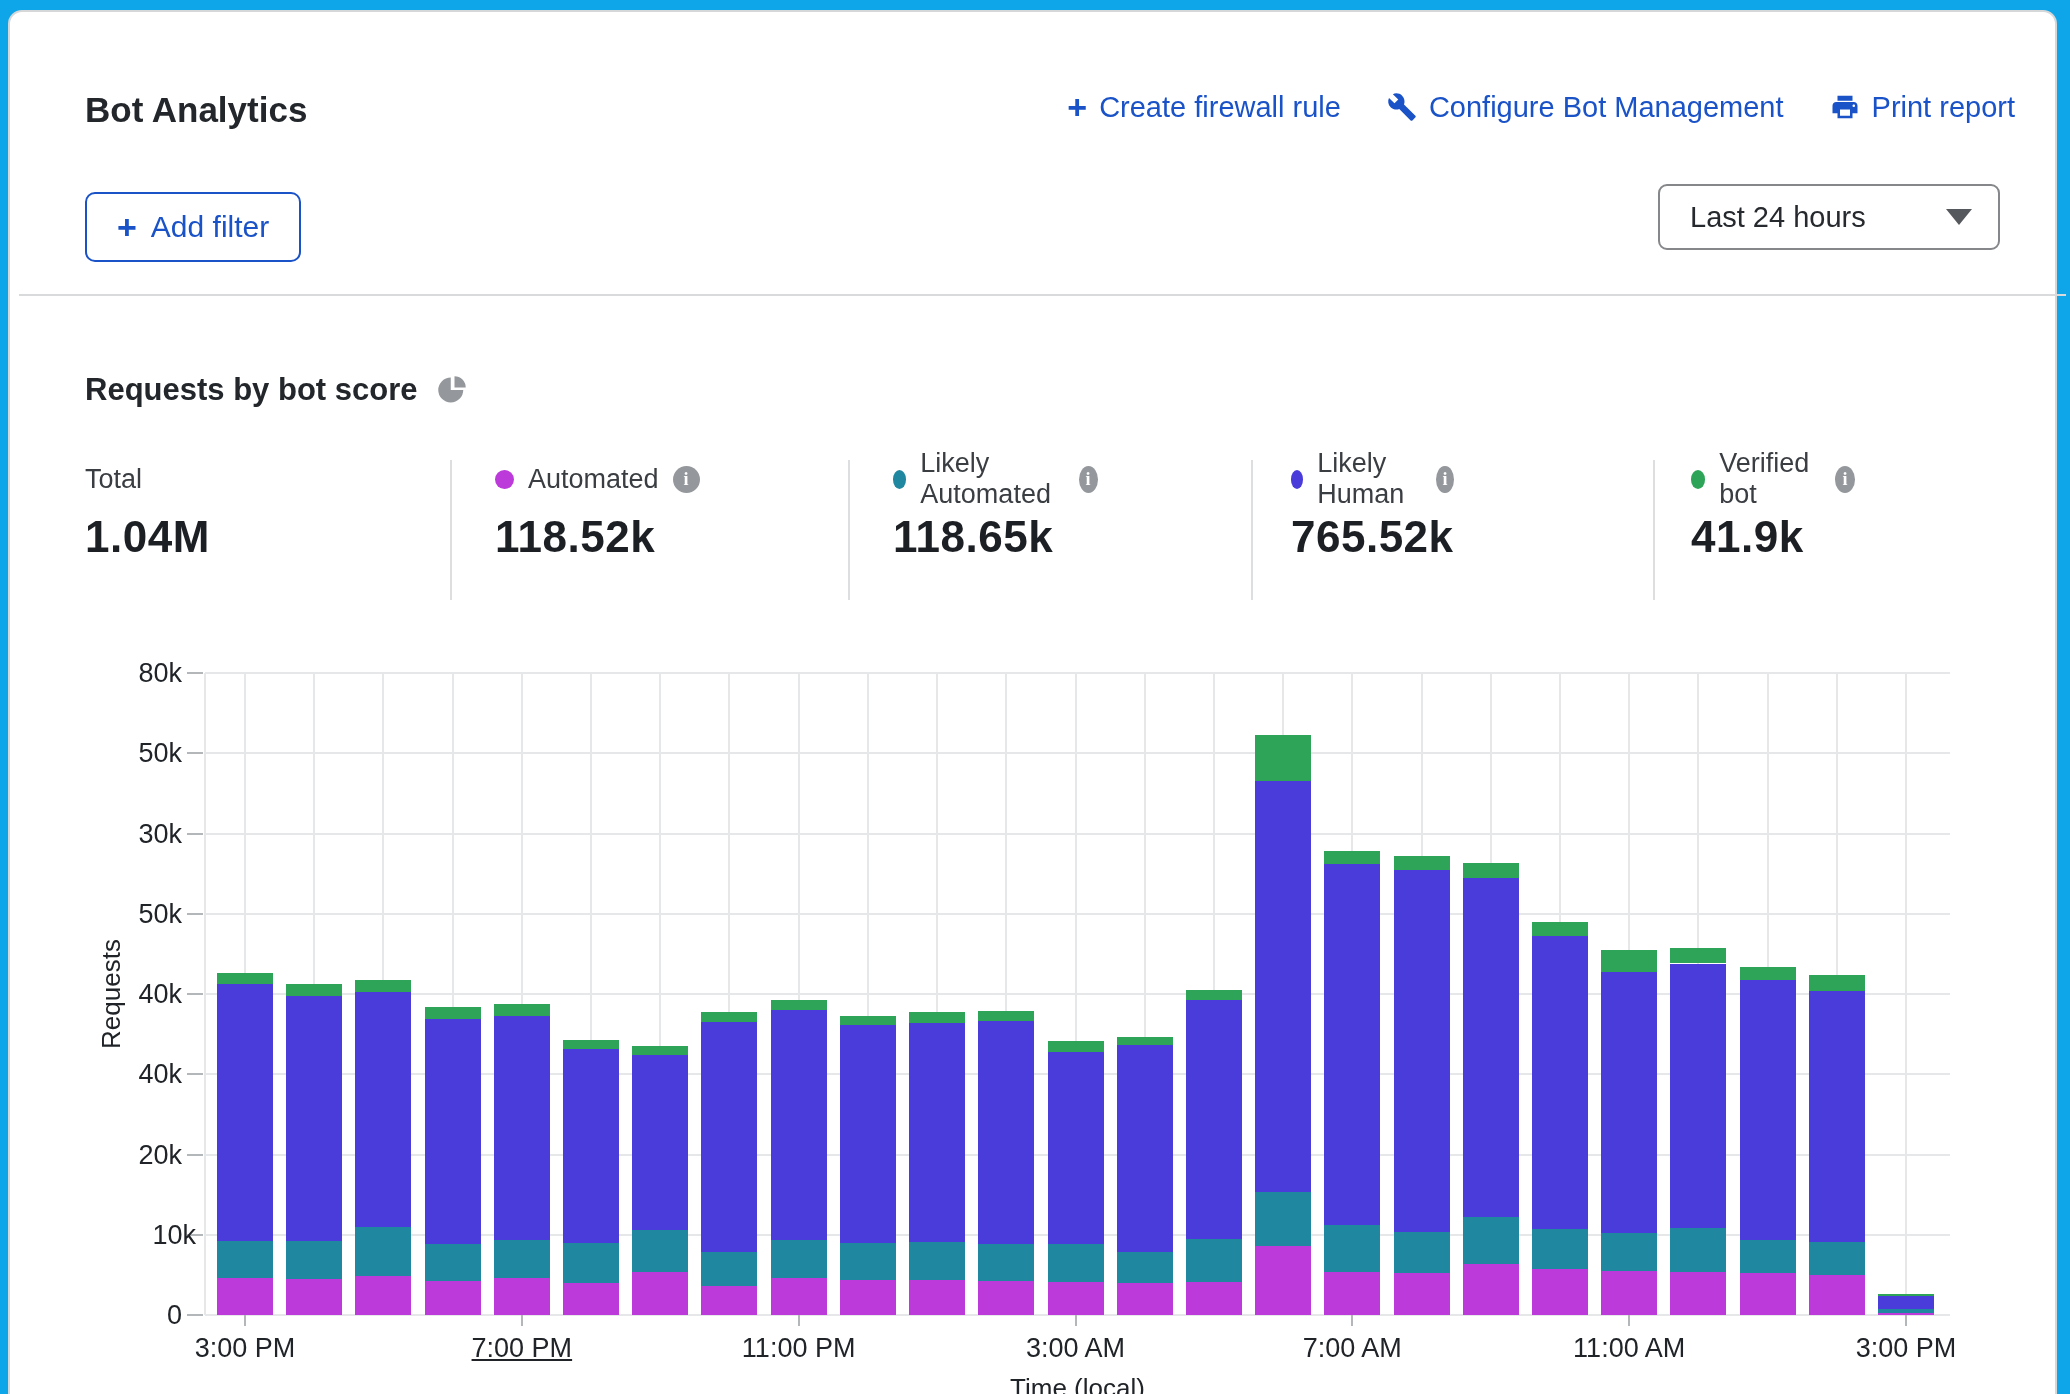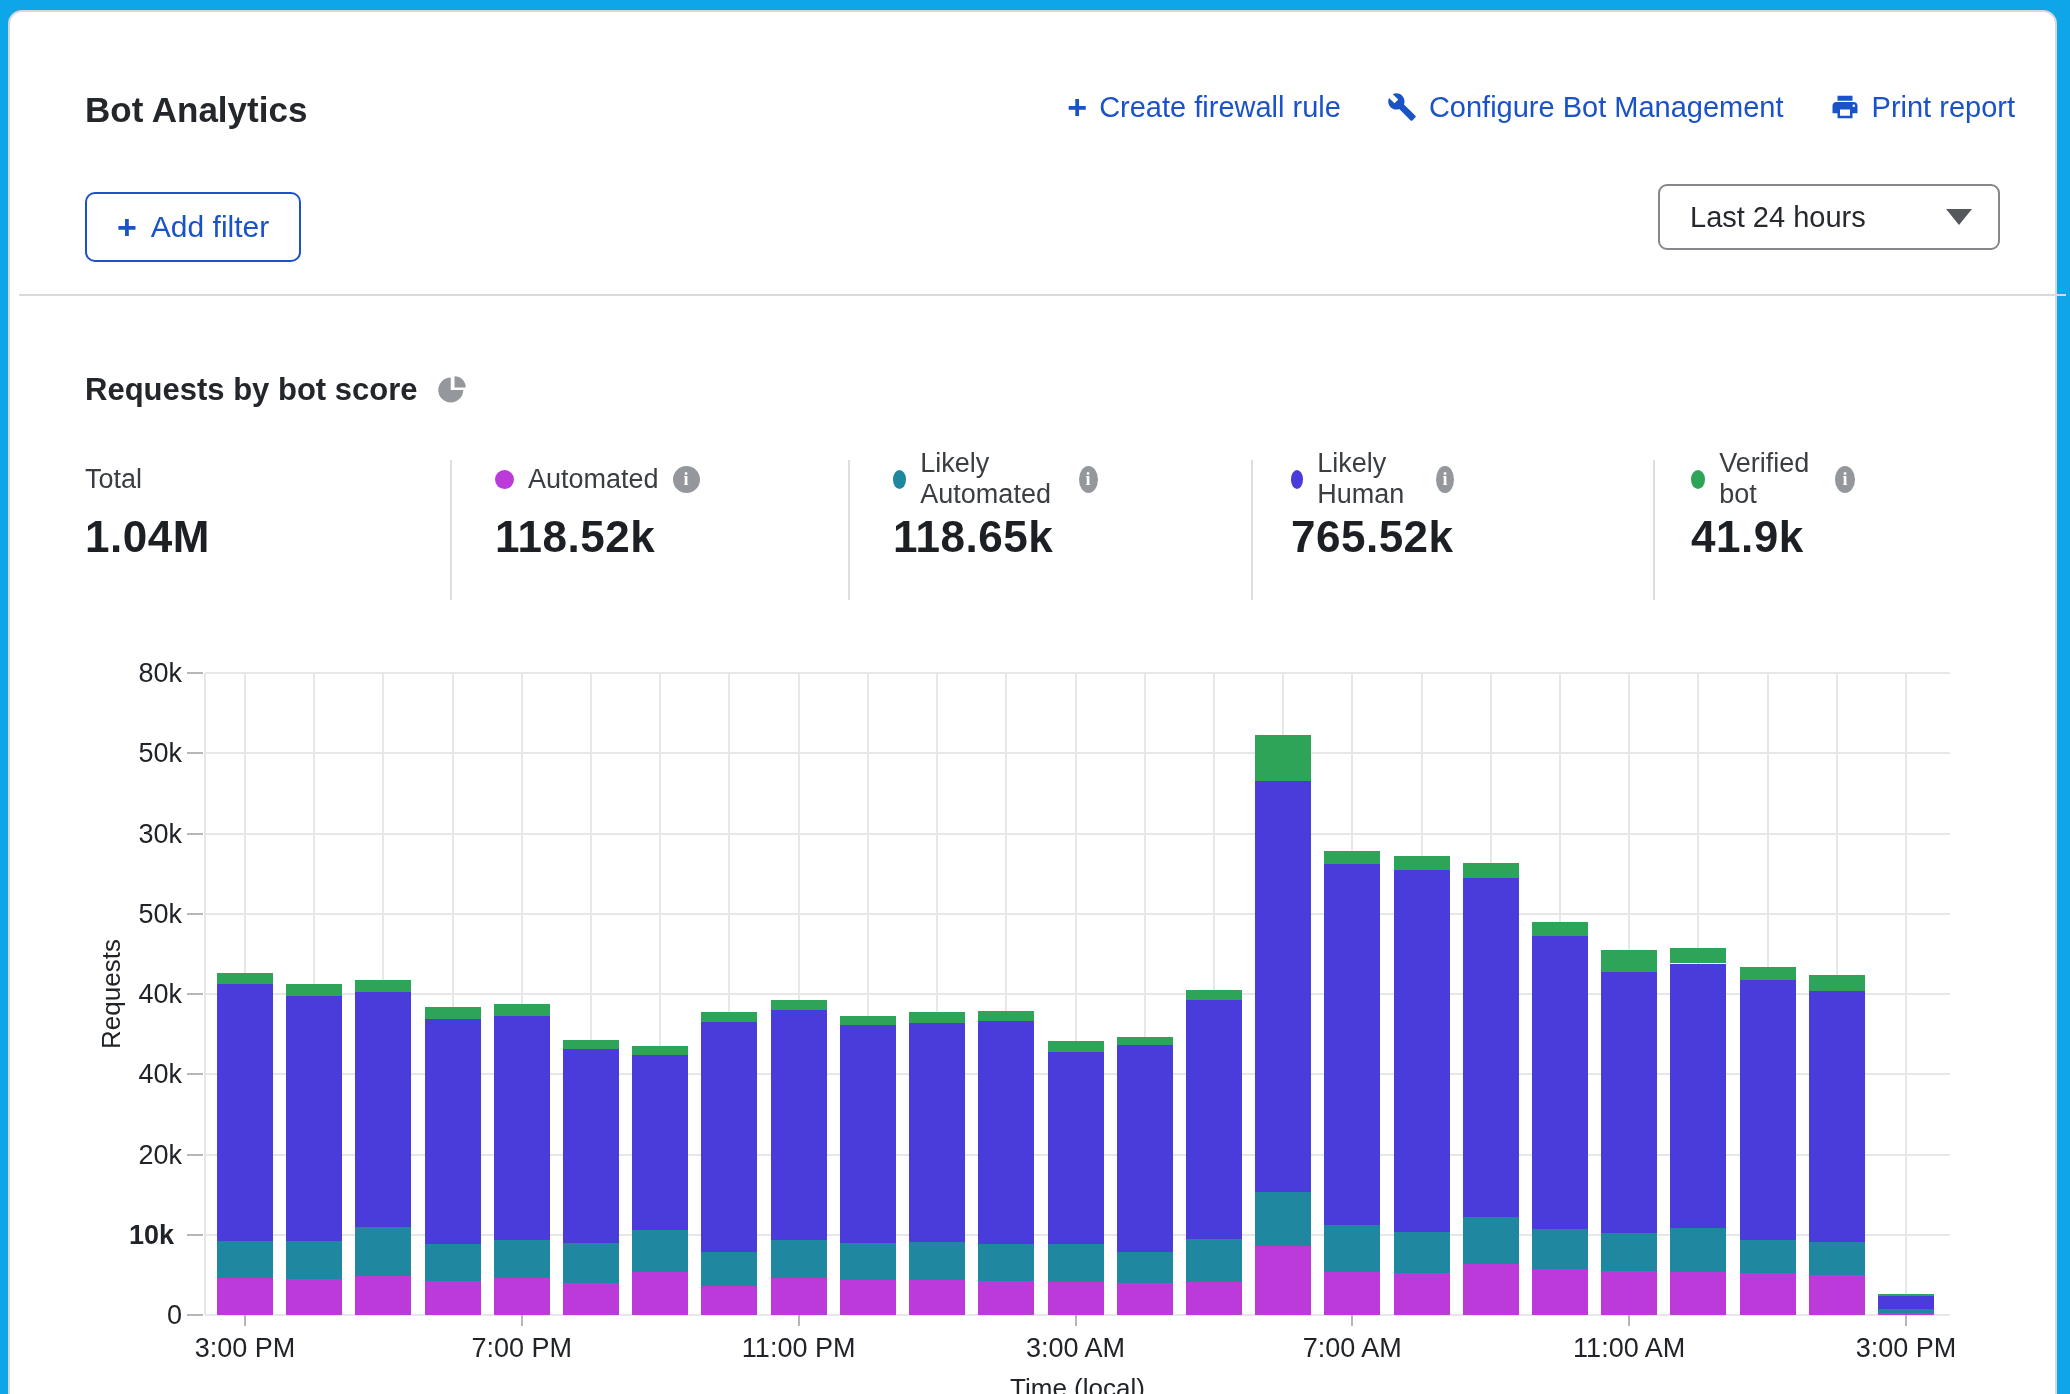--- a/index.html
+++ b/index.html
@@ -146,21 +146,21 @@
         <div class="stat-value">41.9k</div>
       </div>
     </div>
 
     <div class="chart" id="chart">
         <div class="hgrid" style="left: 195px; top: 1302px; width: 1745px; height: 2px; position: absolute;"></div>
         <div class="tick" style="left: 177px; top: 1302px; width: 16px; height: 2px; position: absolute;"></div>
         <div class="y-tick-label" style="left: 100px; top: 1303px; position: absolute;">0</div>
         <div class="hgrid" style="left: 195px; top: 1221.75px; width: 1745px; height: 2px; position: absolute;"></div>
         <div class="tick" style="left: 177px; top: 1221.75px; width: 16px; height: 2px; position: absolute;"></div>
-        <div class="y-tick-label" style="left: 92px; top: 1222.75px; position: absolute; font-weight: bold;">10k</div>
+        <div class="y-tick-label" style="left: 114px; top: 1222.75px; position: absolute;">10k</div>
         <div class="hgrid" style="left: 195px; top: 1141.5px; width: 1745px; height: 2px; position: absolute;"></div>
         <div class="tick" style="left: 177px; top: 1141.5px; width: 16px; height: 2px; position: absolute;"></div>
         <div class="y-tick-label" style="left: 100px; top: 1142.5px; position: absolute;">20k</div>
         <div class="hgrid" style="left: 195px; top: 1061.25px; width: 1745px; height: 2px; position: absolute;"></div>
         <div class="tick" style="left: 177px; top: 1061.25px; width: 16px; height: 2px; position: absolute;"></div>
         <div class="y-tick-label" style="left: 100px; top: 1062.25px; position: absolute;">40k</div>
         <div class="hgrid" style="left: 195px; top: 981px; width: 1745px; height: 2px; position: absolute;"></div>
         <div class="tick" style="left: 177px; top: 981px; width: 16px; height: 2px; position: absolute;"></div>
         <div class="y-tick-label" style="left: 100px; top: 982px; position: absolute;">40k</div>
         <div class="hgrid" style="left: 195px; top: 900.75px; width: 1745px; height: 2px; position: absolute;"></div>
@@ -297,21 +297,21 @@
         <div class="bar-seg" title="2:00 PM · Likely Automated: 4,100" style="left: 1798.79px; top: 1229.97px; width: 56px; height: 32.9025px; background: rgb(31, 135, 160); position: absolute;"></div>
         <div class="bar-seg" title="2:00 PM · Likely Human: 31,300" style="left: 1798.79px; top: 978.79px; width: 56px; height: 251.182px; background: rgb(74, 60, 218); position: absolute;"></div>
         <div class="bar-seg" title="2:00 PM · Verified bot: 2,000" style="left: 1798.79px; top: 962.74px; width: 56px; height: 16.05px; background: rgb(45, 164, 87); position: absolute;"></div>
         <div class="bar-seg" title="3:00 PM · Automated: 300" style="left: 1868px; top: 1300.59px; width: 56px; height: 2.4075px; background: rgb(187, 58, 217); position: absolute;"></div>
         <div class="bar-seg" title="3:00 PM · Likely Automated: 400" style="left: 1868px; top: 1297.38px; width: 56px; height: 3.21px; background: rgb(31, 135, 160); position: absolute;"></div>
         <div class="bar-seg" title="3:00 PM · Likely Human: 1,700" style="left: 1868px; top: 1283.74px; width: 56px; height: 13.6425px; background: rgb(74, 60, 218); position: absolute;"></div>
         <div class="bar-seg" title="3:00 PM · Verified bot: 200" style="left: 1868px; top: 1282.13px; width: 56px; height: 1.605px; background: rgb(45, 164, 87); position: absolute;"></div>
         <div class="tick" style="left: 234px; top: 1303px; width: 2px; height: 11px; position: absolute;"></div>
         <div class="x-tick-label" style="left: 135px; top: 1321px; position: absolute;">3:00 PM</div>
         <div class="tick" style="left: 510.833px; top: 1303px; width: 2px; height: 11px; position: absolute;"></div>
-        <div class="x-tick-label" style="left: 411.833px; top: 1321px; position: absolute;">7:00 PM</div>
+        <div class="x-tick-label" style="left: 411.833px; top: 1321px; position: absolute; text-decoration: underline;">7:00 PM</div>
         <div class="tick" style="left: 787.667px; top: 1303px; width: 2px; height: 11px; position: absolute;"></div>
         <div class="x-tick-label" style="left: 688.667px; top: 1321px; position: absolute;">11:00 PM</div>
         <div class="tick" style="left: 1064.5px; top: 1303px; width: 2px; height: 11px; position: absolute;"></div>
         <div class="x-tick-label" style="left: 965.5px; top: 1321px; position: absolute;">3:00 AM</div>
         <div class="tick" style="left: 1341.33px; top: 1303px; width: 2px; height: 11px; position: absolute;"></div>
         <div class="x-tick-label" style="left: 1242.33px; top: 1321px; position: absolute;">7:00 AM</div>
         <div class="tick" style="left: 1618.17px; top: 1303px; width: 2px; height: 11px; position: absolute;"></div>
         <div class="x-tick-label" style="left: 1519.17px; top: 1321px; position: absolute;">11:00 AM</div>
         <div class="tick" style="left: 1895px; top: 1303px; width: 2px; height: 11px; position: absolute;"></div>
         <div class="x-tick-label" style="left: 1796px; top: 1321px; position: absolute;">3:00 PM</div>

